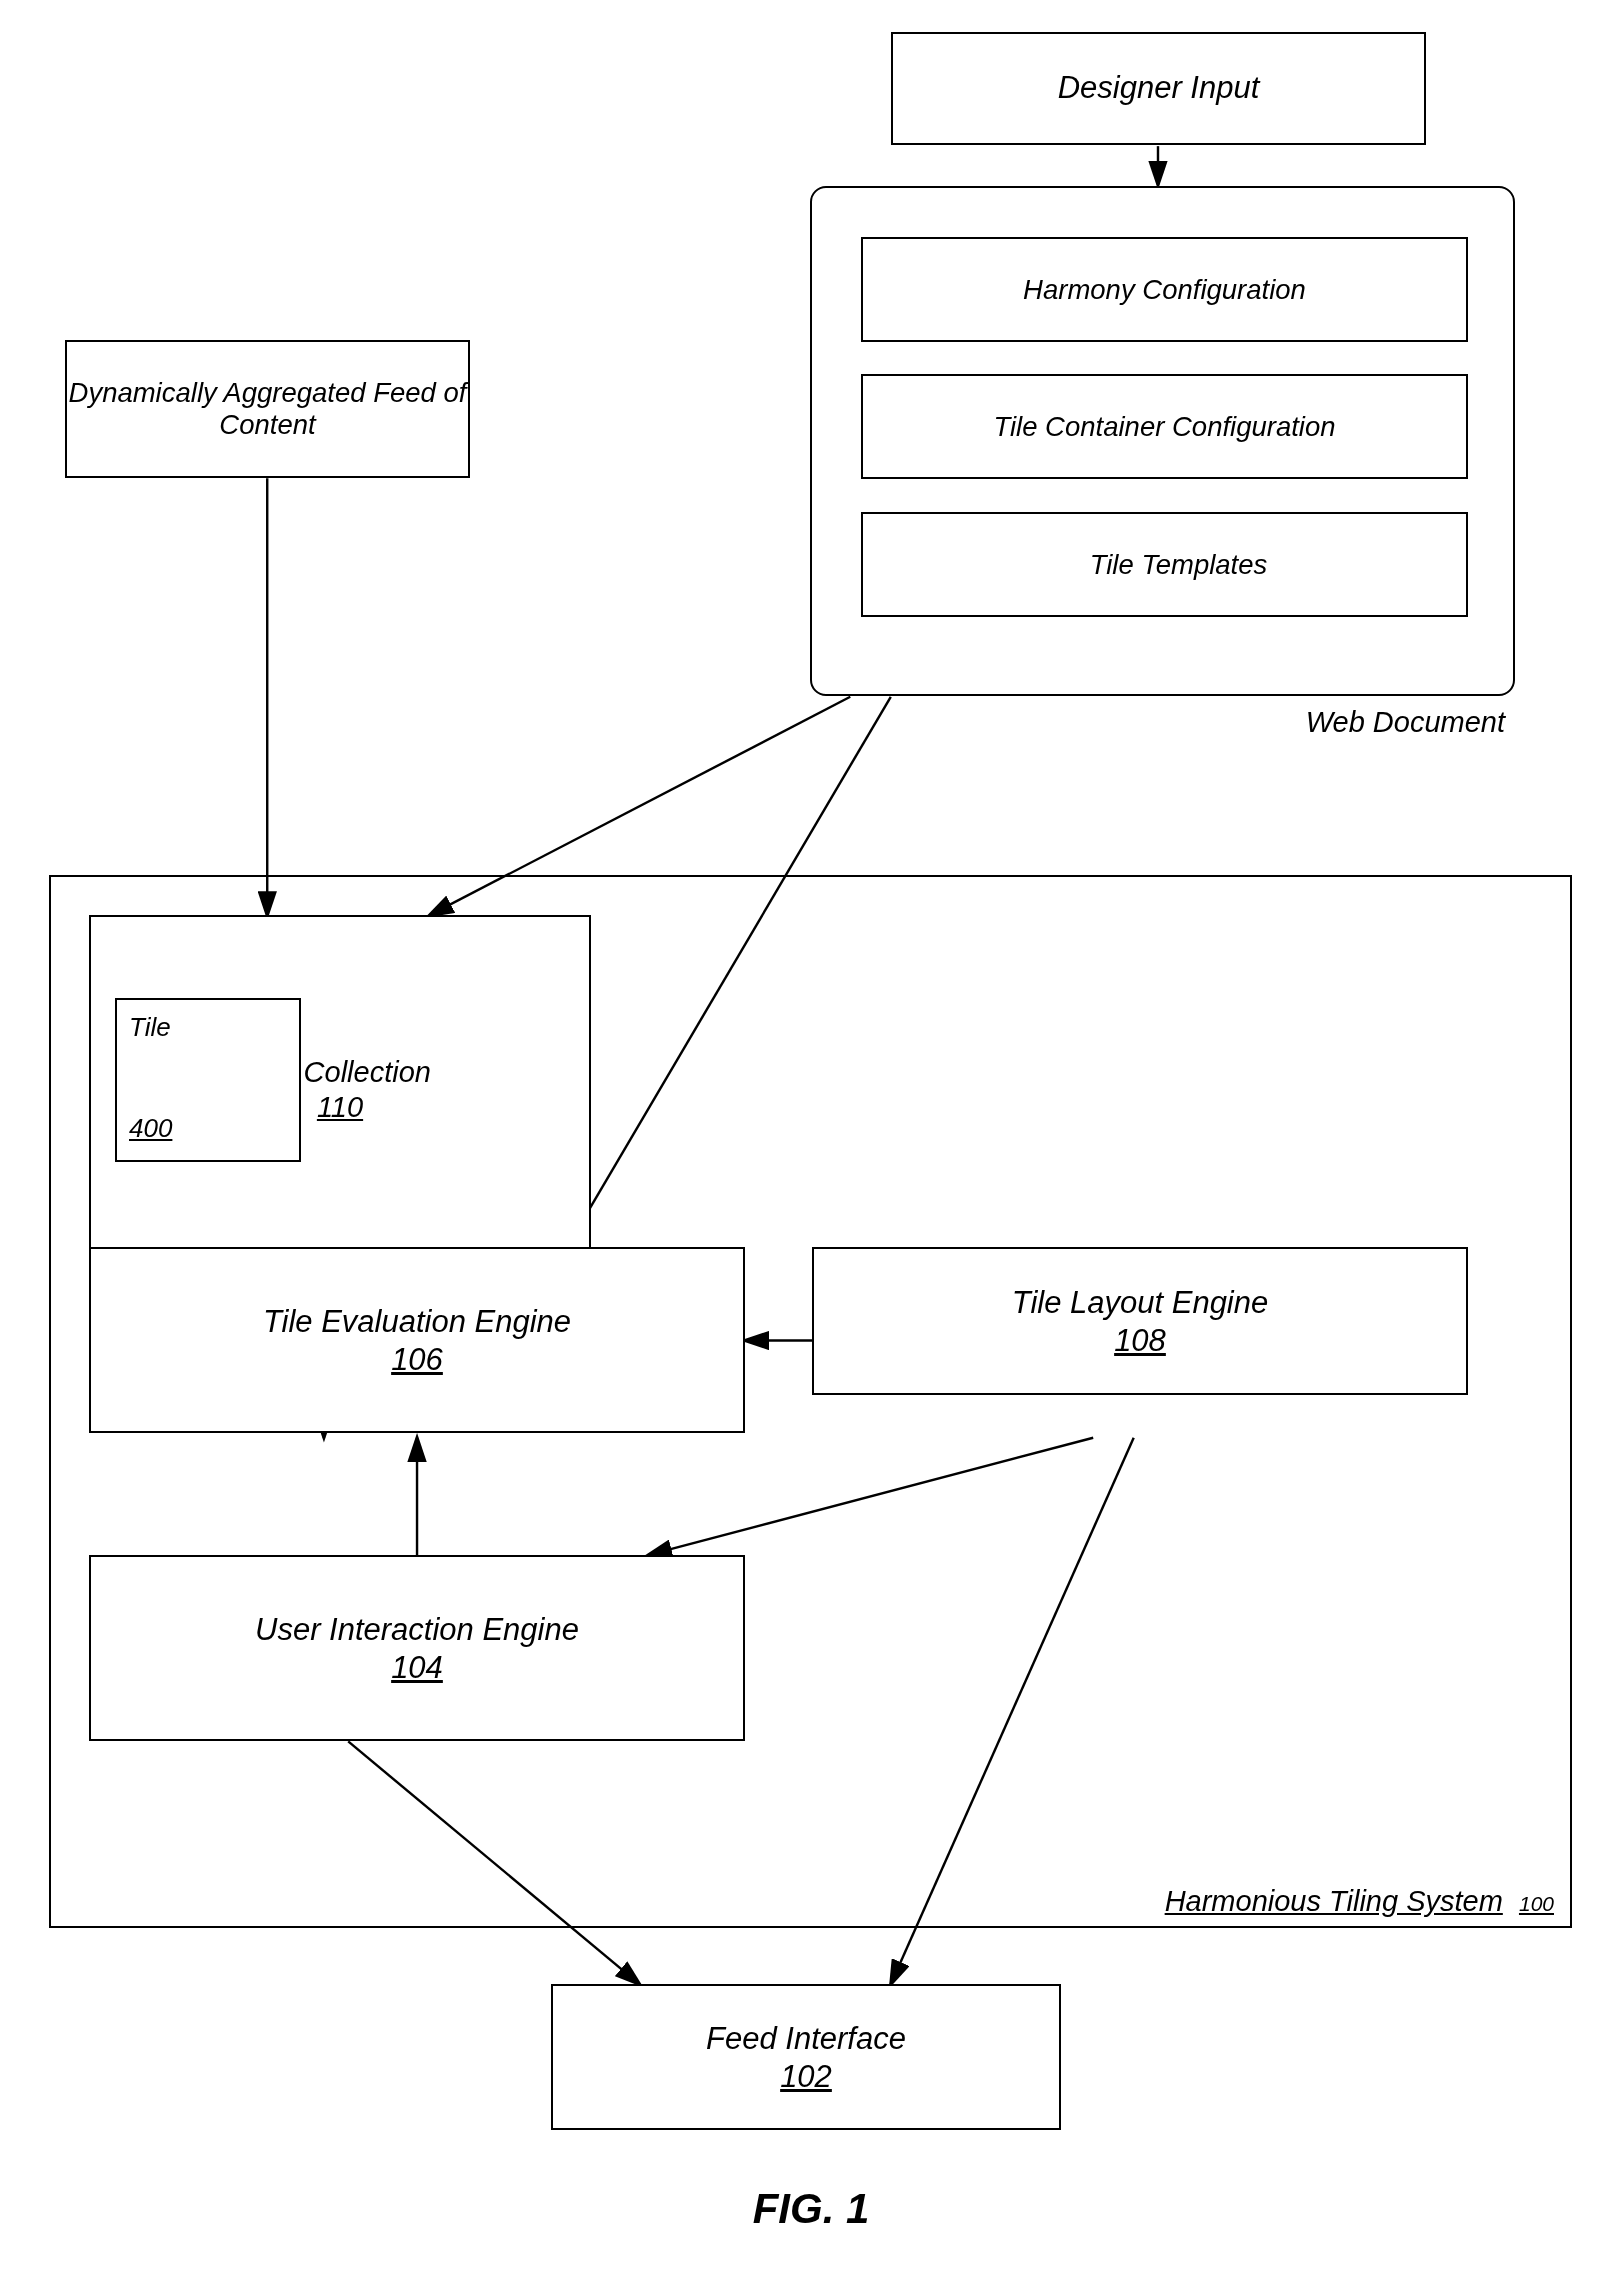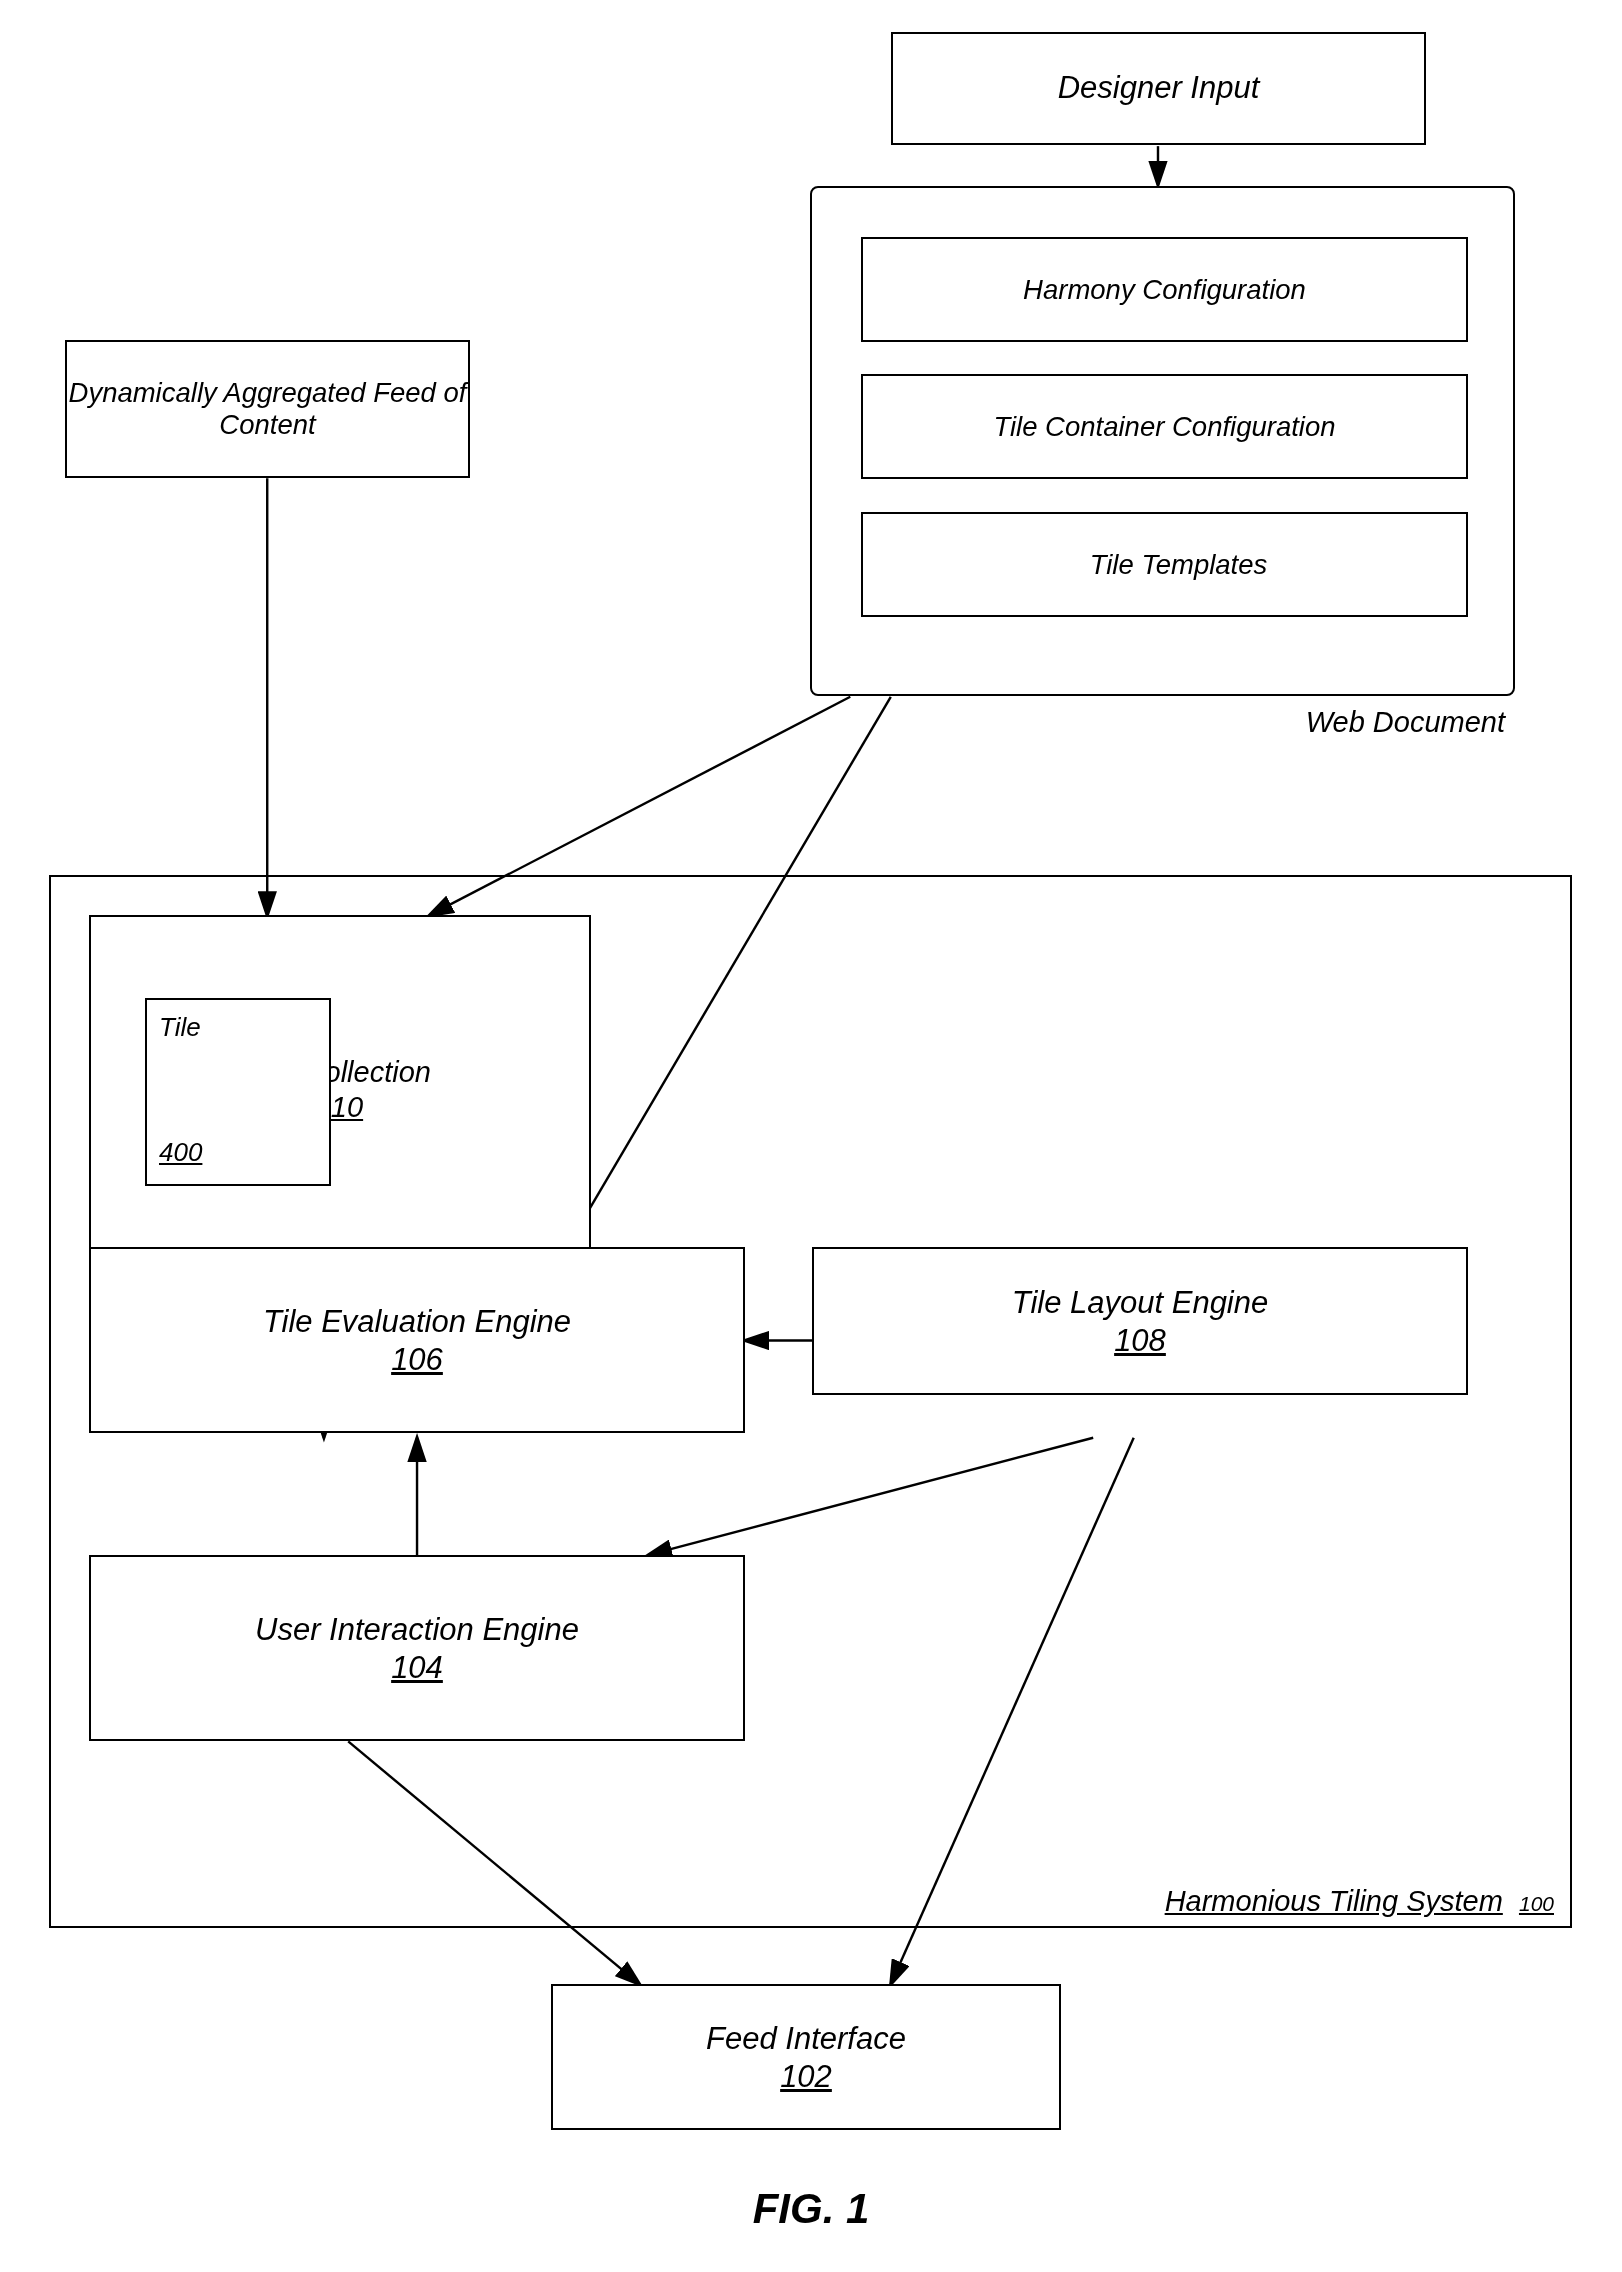--- a/index.html
+++ b/index.html
@@ -68,21 +68,21 @@
       width: 535px;
       height: 113px;
     }
 
     
     #web-document {
       top: 186px;
       left: 810px;
       width: 705px;
       height: 510px;
-      border-radius: 8px;
+      border-radius: 16px;
     }
 
     #web-doc-label {
       position: absolute;
       bottom: -45px;
       right: 8px;
       font-style: italic;
       font-size: 29px;
     }
 
@@ -164,24 +164,23 @@
       left: 89px;
       width: 502px;
       height: 348px;
     }
 
     #tile-collection-inner {
       position: absolute;
       top: 81px;
       left: 24px;
       width: 186px;
-      height: 188px;
-      border: 2.4px solid #000;
-      background: #fff;
-      margin-left: 30px;
+      height: 164px;
+      border: 2.4px solid #000;
+      background: #fff;
     }
 
     
     #tile-inner-label {
       position: absolute;
       top: 12px;
       left: 12px;
       font-style: italic;
       font-size: 26px;
     }

